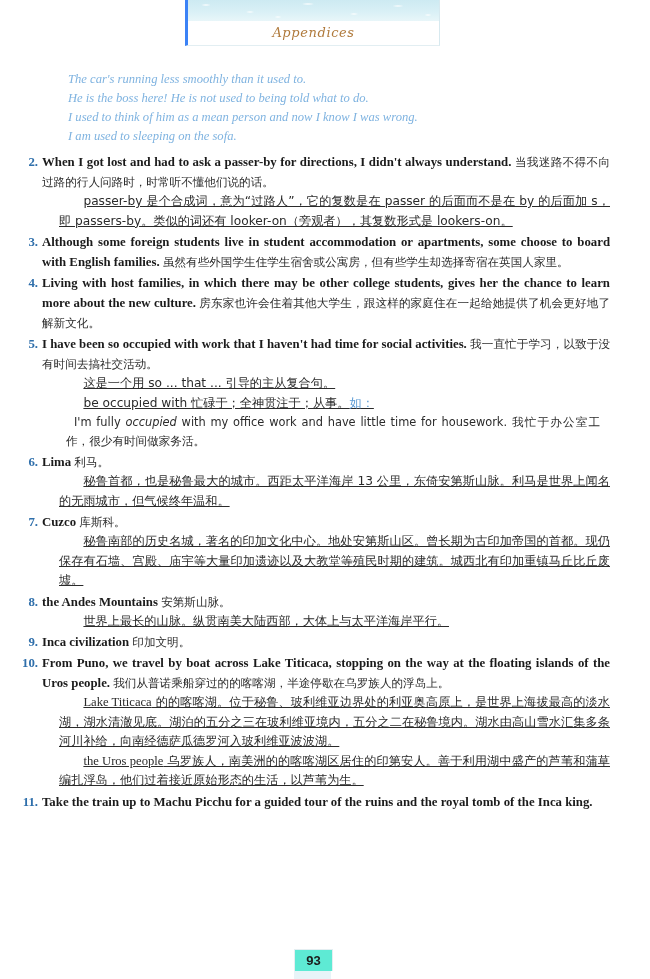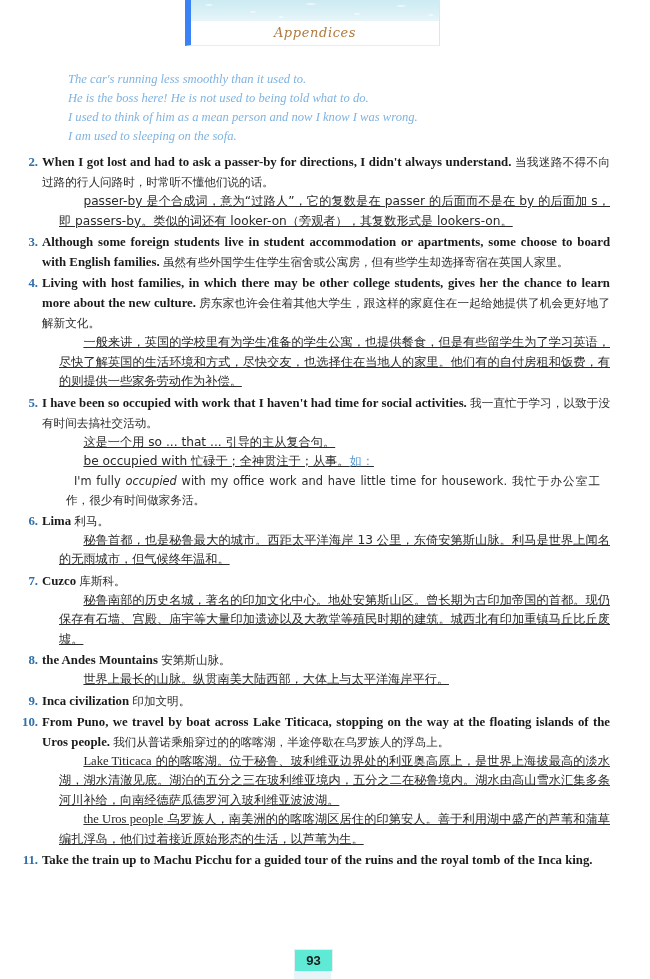--- a/index.html
+++ b/index.html
@@ -17,21 +17,21 @@
   }
 
   
   .header-banner {
     position: absolute;
     left: 185px;
     top: 0;
     width: 255px;
     height: 46px;
     box-sizing: border-box;
-    border-left: 6px solid #3b82f6;
+    border-left: 3px solid #3b82f6;
     border-right: 1px solid #d7e9ef;
     border-bottom: 1px solid #e2eef2;
   }
   .header-texture {
     position: absolute;
     left: 0; top: 0;
     width: 100%;
     height: 21px;
     background:
       radial-gradient(ellipse 7px 2px at 18px 5px, rgba(255,255,255,.95) 0%, rgba(255,255,255,0) 70%),
@@ -228,21 +228,20 @@
       <span class="cn">虽然有些外国学生住学生宿舍或公寓房，但有些学生却选择寄宿在英国人家里。</span>
     </div>
   </div>
 
   <div class="item">
     <div class="item-num">4.</div>
     <div class="lead">
       <span class="en-bold">Living with host families, in which there may be other college students, gives her the chance to learn more about the new culture.</span>
       <span class="cn">房东家也许会住着其他大学生，跟这样的家庭住在一起给她提供了机会更好地了解新文化。</span>
     </div>
-    <div class="note">一般来讲，英国的学校里有为学生准备的学生公寓，也提供餐食，但是有些留学生为了学习英语，尽快了解英国的生活环境和方式，尽快交友，也选择住在当地人的家里。他们有的自付房租和饭费，有的则提供一些家务劳动作为补偿。</div>
   </div>
 
   <div class="item">
     <div class="item-num">5.</div>
     <div class="lead">
       <span class="en-bold">I have been so occupied with work that I haven't had time for social activities.</span>
       <span class="cn">我一直忙于学习，以致于没有时间去搞社交活动。</span>
     </div>
     <div class="note">这是一个用 so ... that ... 引导的主从复合句。</div>
     <div class="note">

